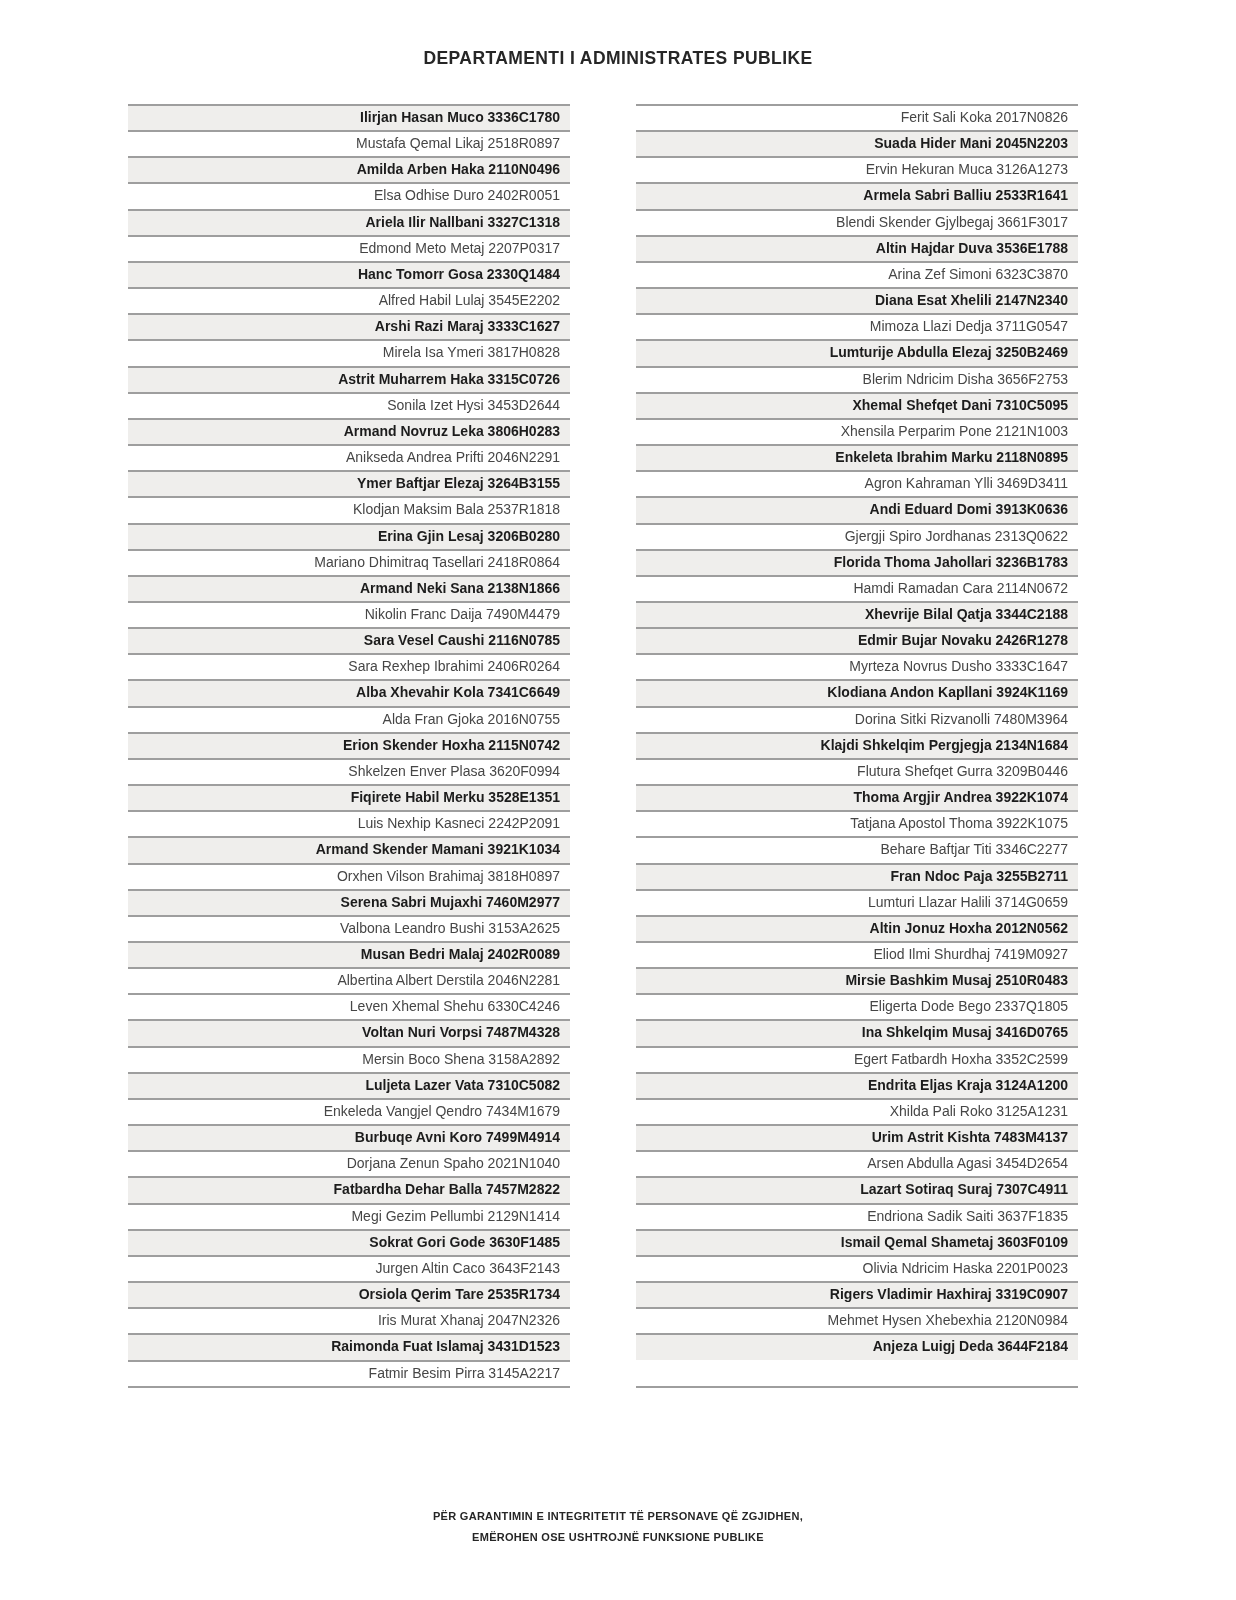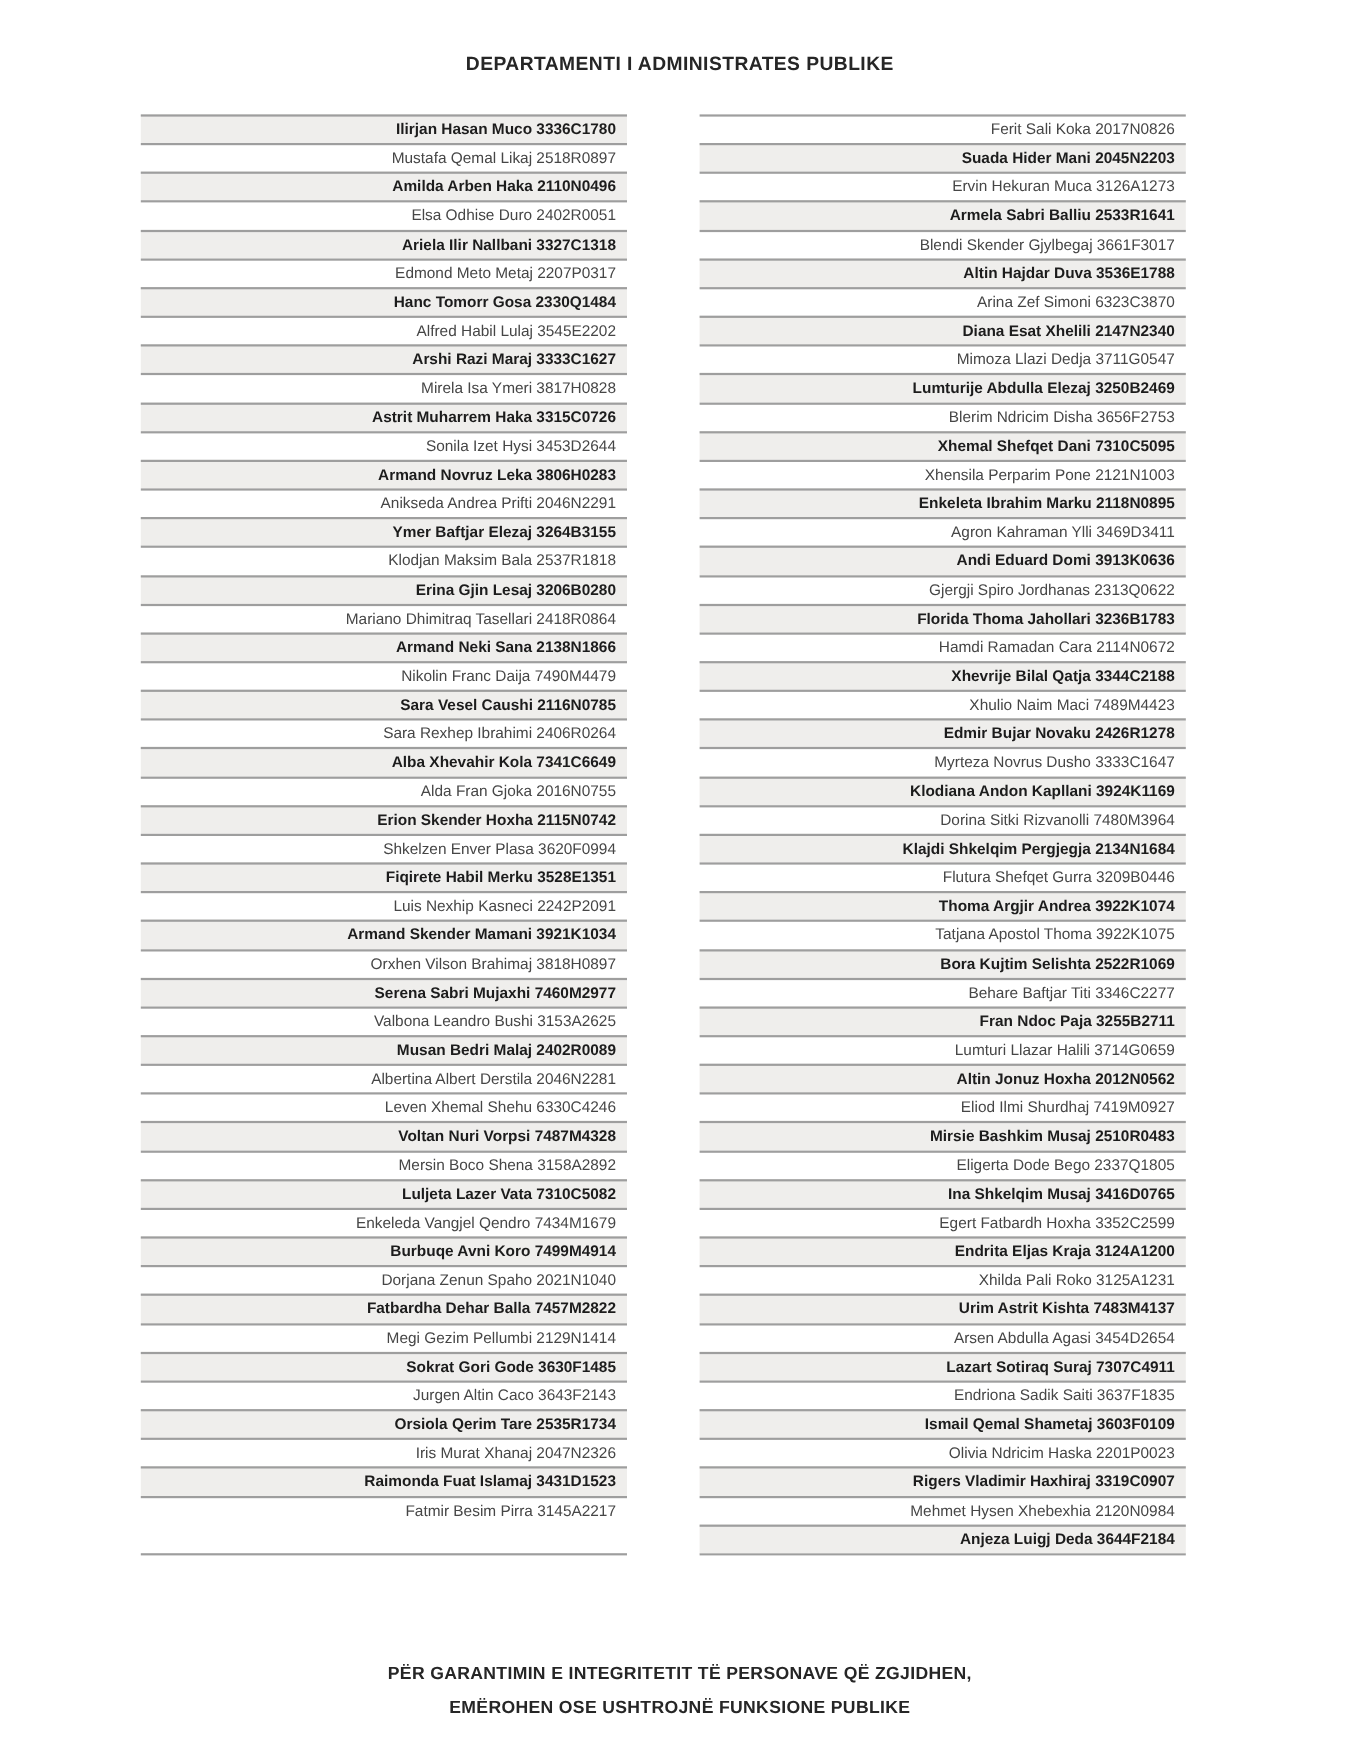--- a/index.html
+++ b/index.html
@@ -54,21 +54,21 @@
     background: var(--row-shaded, #efeeec);
     font-weight: 700;
     color: var(--text-bold, #1c1c1c);
   }
   .page-footer {
     position: absolute;
     top: 1506px;
     left: 0;
     width: 100%;
     text-align: center;
-    font-size: 16px;
+    font-size: 11px;
     font-weight: 700;
     letter-spacing: 0.3px;
     line-height: 1.95;
     color: #262626;
   }
 </style>
 </head>
 <body>
 
 <div class="page">
@@ -141,30 +141,28 @@
         <div class="row">Blerim Ndricim Disha 3656F2753</div>
         <div class="row shaded">Xhemal Shefqet Dani 7310C5095</div>
         <div class="row">Xhensila Perparim Pone 2121N1003</div>
         <div class="row shaded">Enkeleta Ibrahim Marku 2118N0895</div>
         <div class="row">Agron Kahraman Ylli 3469D3411</div>
         <div class="row shaded">Andi Eduard Domi 3913K0636</div>
         <div class="row">Gjergji Spiro Jordhanas 2313Q0622</div>
         <div class="row shaded">Florida Thoma Jahollari 3236B1783</div>
         <div class="row">Hamdi Ramadan Cara 2114N0672</div>
         <div class="row shaded">Xhevrije Bilal Qatja 3344C2188</div>
-        <div class="row">Xhulio Naim Maci 7489M4423</div>
         <div class="row shaded">Edmir Bujar Novaku 2426R1278</div>
         <div class="row">Myrteza Novrus Dusho 3333C1647</div>
         <div class="row shaded">Klodiana Andon Kapllani 3924K1169</div>
         <div class="row">Dorina Sitki Rizvanolli 7480M3964</div>
         <div class="row shaded">Klajdi Shkelqim Pergjegja 2134N1684</div>
         <div class="row">Flutura Shefqet Gurra 3209B0446</div>
         <div class="row shaded">Thoma Argjir Andrea 3922K1074</div>
         <div class="row">Tatjana Apostol Thoma 3922K1075</div>
-        <div class="row shaded">Bora Kujtim Selishta 2522R1069</div>
         <div class="row">Behare Baftjar Titi 3346C2277</div>
         <div class="row shaded">Fran Ndoc Paja 3255B2711</div>
         <div class="row">Lumturi Llazar Halili 3714G0659</div>
         <div class="row shaded">Altin Jonuz Hoxha 2012N0562</div>
         <div class="row">Eliod Ilmi Shurdhaj 7419M0927</div>
         <div class="row shaded">Mirsie Bashkim Musaj 2510R0483</div>
         <div class="row">Eligerta Dode Bego 2337Q1805</div>
         <div class="row shaded">Ina Shkelqim Musaj 3416D0765</div>
         <div class="row">Egert Fatbardh Hoxha 3352C2599</div>
         <div class="row shaded">Endrita Eljas Kraja 3124A1200</div>

